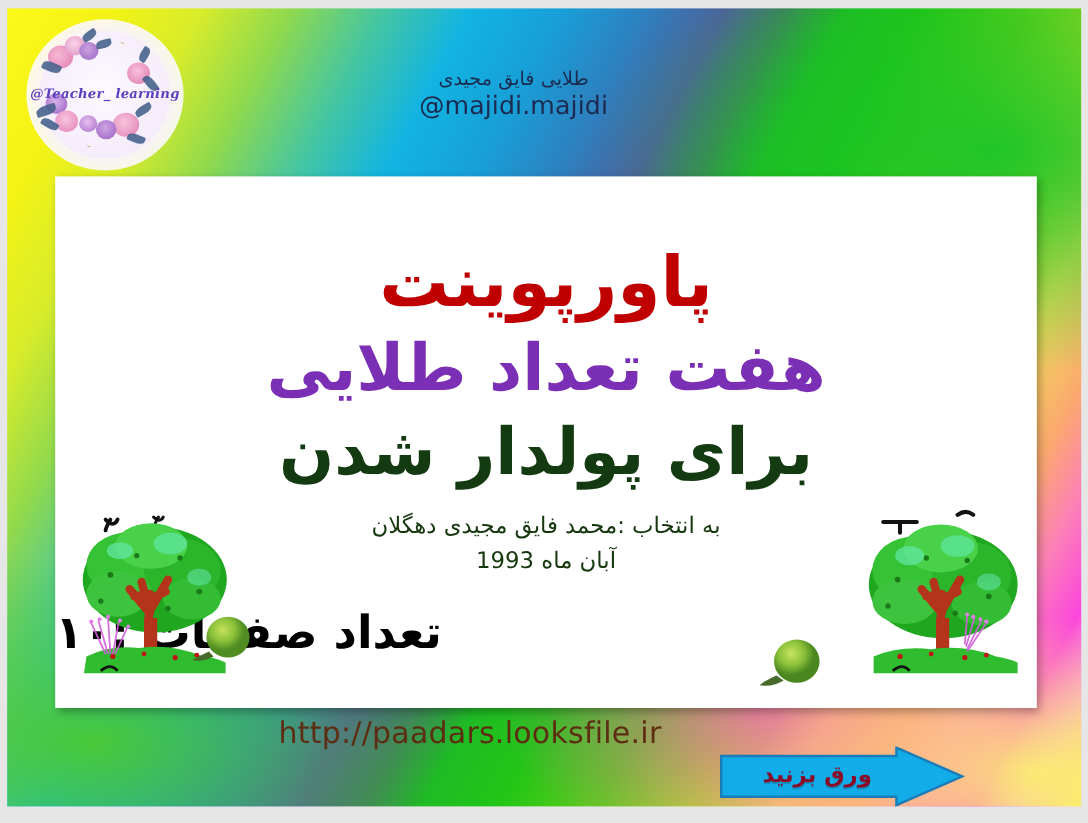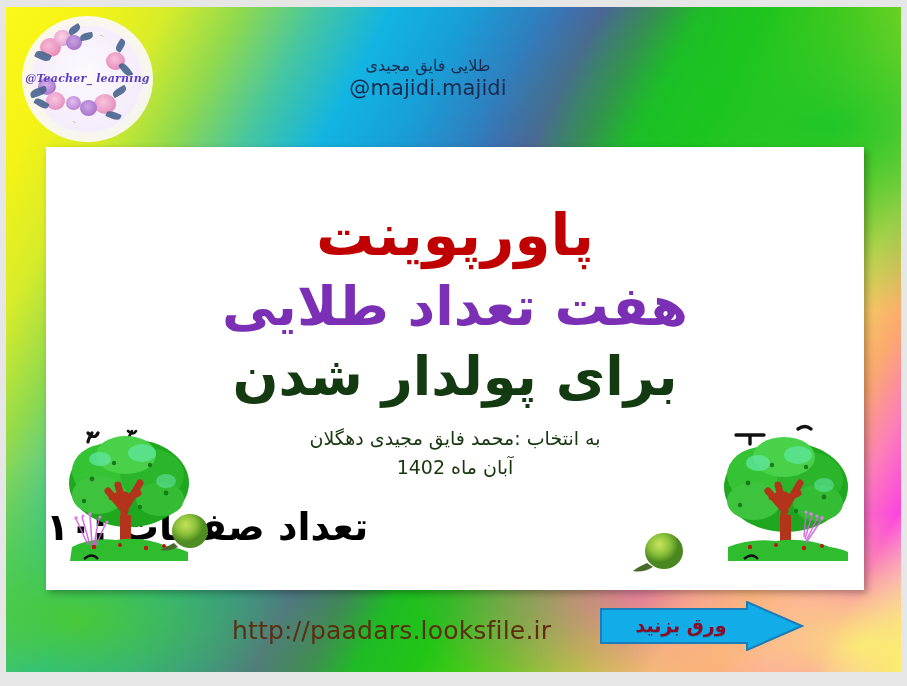--- a/index.html
+++ b/index.html
@@ -195,28 +195,27 @@
   
   .footer-url {
     position: absolute;
     left: 232px;
     top: 596px;
     font-size: 25px;
     color: #5d2d12;
     direction: ltr;
     letter-spacing: .2px;
     font-family: "DejaVu Sans", "Liberation Sans", sans-serif;
-    margin-top: 20px;
   }
 
   
   .next-arrow {
     position: absolute;
     left: 599px;
-    top: 601px;
+    top: 622px;
     width: 205px;
     height: 50px;
   }
   .next-arrow-label {
     position: absolute;
     left: 22px;
     top: 13px;
     width: 120px;
     text-align: center;
     direction: rtl;
@@ -271,21 +270,21 @@
   <div class="slide-card">
 
     <div class="titles">
       <div class="t-line t1">پاورپوینت</div>
       <div class="t-line t2">هفت تعداد طلایی</div>
       <div class="t-line t3">برای پولدار شدن</div>
     </div>
 
     <div class="byline">
       <div>به انتخاب :محمد فایق مجیدی  دهگلان</div>
-      <div>آبان ماه 1402</div>
+      <div>آبان ماه 1993</div>
     </div>
 
     <div class="pagecount">تعداد صفحات :۱۰</div>
 
     <svg class="tree tree-left" viewBox="0 0 160 160">
       <path d="M34 14 q7 7 10 0 M38 14 q-4 7 -4 9" stroke="#111" stroke-width="3.2" fill="none" stroke-linecap="round"></path>
       <path d="M74 12 q5 5 8 0 M78 12 q-3 5 -3 7" stroke="#111" stroke-width="2.6" fill="none" stroke-linecap="round"></path>
       <ellipse cx="75" cy="64" rx="60" ry="44" fill="#1fa81f"></ellipse>
       <ellipse cx="52" cy="52" rx="34" ry="27" fill="#35c335"></ellipse>
       <ellipse cx="98" cy="56" rx="32" ry="26" fill="#2bb52b"></ellipse>

